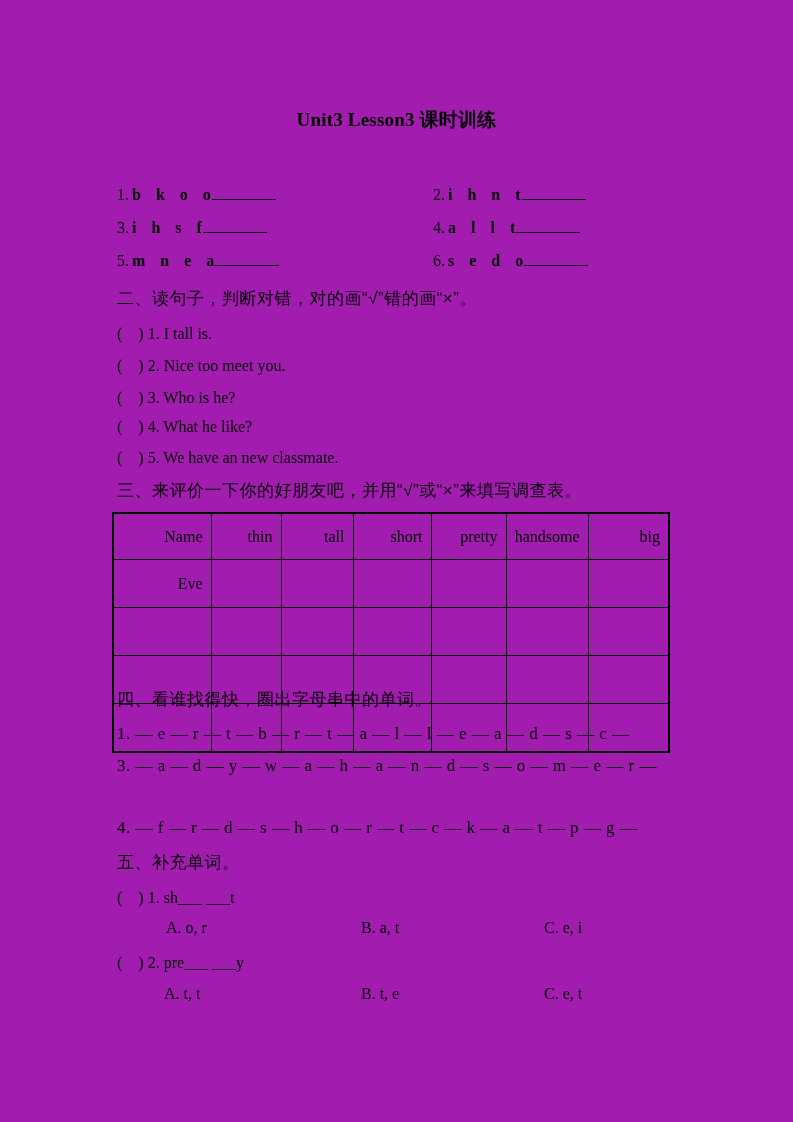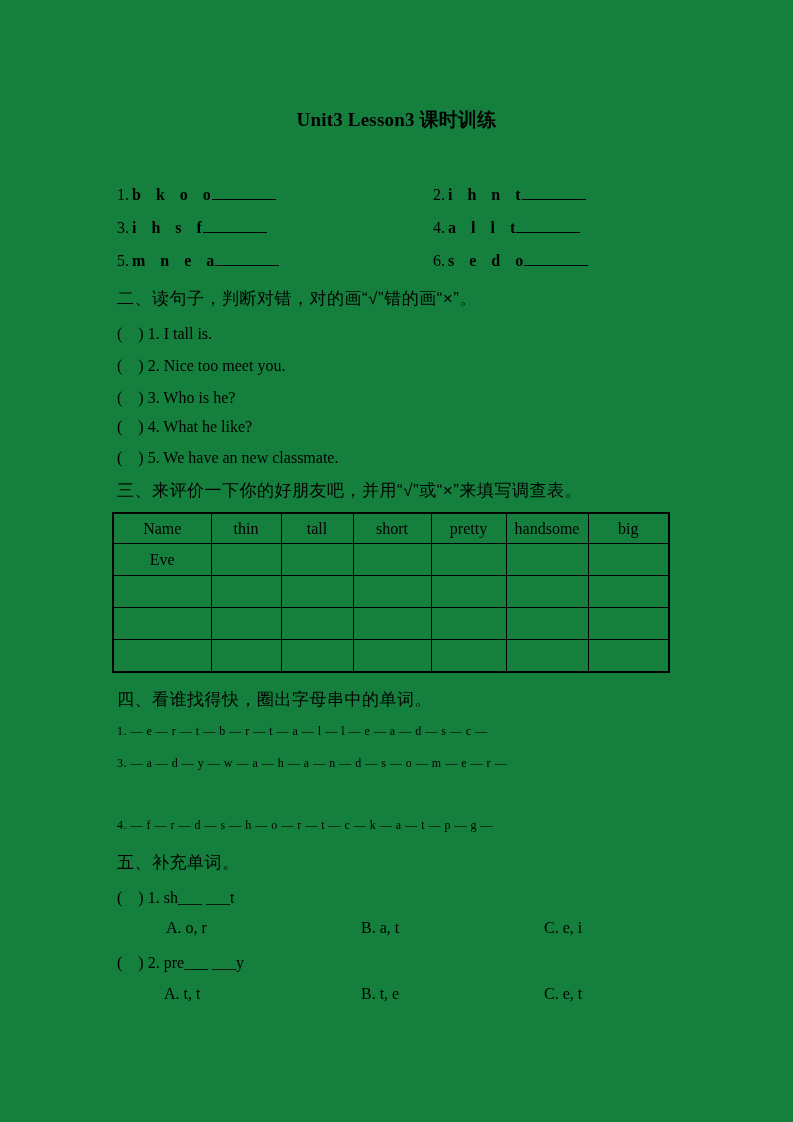--- a/index.html
+++ b/index.html
@@ -1,20 +1,20 @@
 <!DOCTYPE html>
 <html><head>
 <meta charset="utf-8">
 <style>
   html, body { margin: 0; padding: 0; background: #ffffff; }
   .page {
     position: relative;
     width: 793px;
     height: 1122px;
-    background: #15803d;
+    background: #a21caf;
     color: #000000;
     font-family: "Liberation Serif", "DejaVu Serif", serif;
     overflow: hidden;
     margin: 0 auto;
   }
   .abs { position: absolute; white-space: nowrap; }
   .title {
     top: 107px; left: 0; width: 793px;
     text-align: center;
     font-size: 19px;
@@ -38,28 +38,28 @@
   table.survey {
     position: absolute;
     left: 112px; top: 512px;
     border-collapse: collapse;
     table-layout: fixed;
     font-size: 16px;
     border: 2px solid #000;
   }
   table.survey td {
     border: 1px solid #000;
-    text-align: center;
+    text-align: right;
     vertical-align: middle;
-    padding: 0;
+    padding: 8px;
     overflow: hidden;
   }
   table.survey tr.hrow td { height: 29px; }
   table.survey tr.drow td { height: 31px; }
-  .dash-line { font-size: 12px; letter-spacing: 0.5px; }
+  .dash-line { font-size: 17px; letter-spacing: 0.5px; }
 </style>
 </head>
 <body>
 
 <div class="page">
 
   <div class="abs title">Unit3 Lesson3 课时训练</div>
 
 
   <div class="abs body-line" style="top:186px;left:117px">

